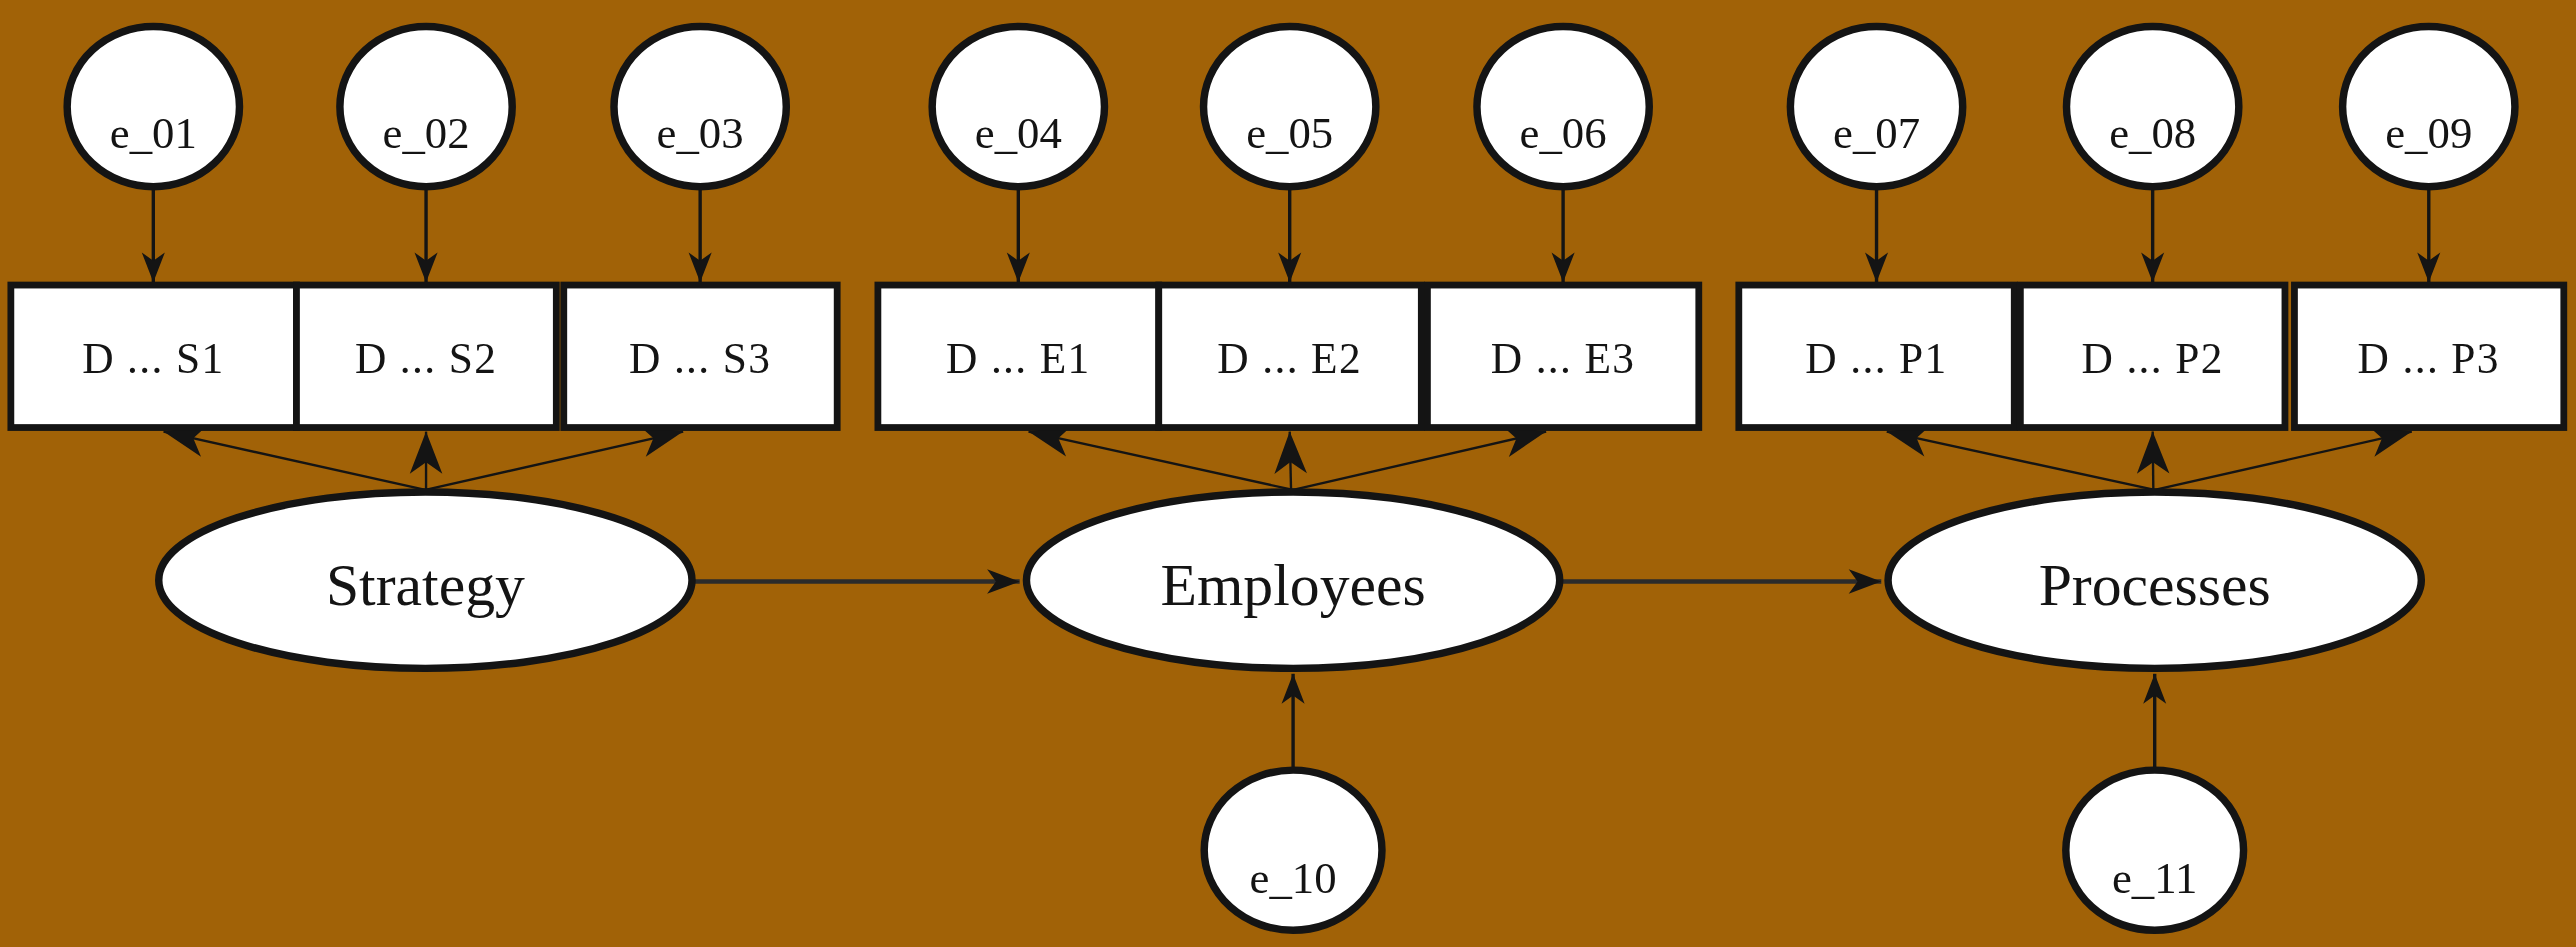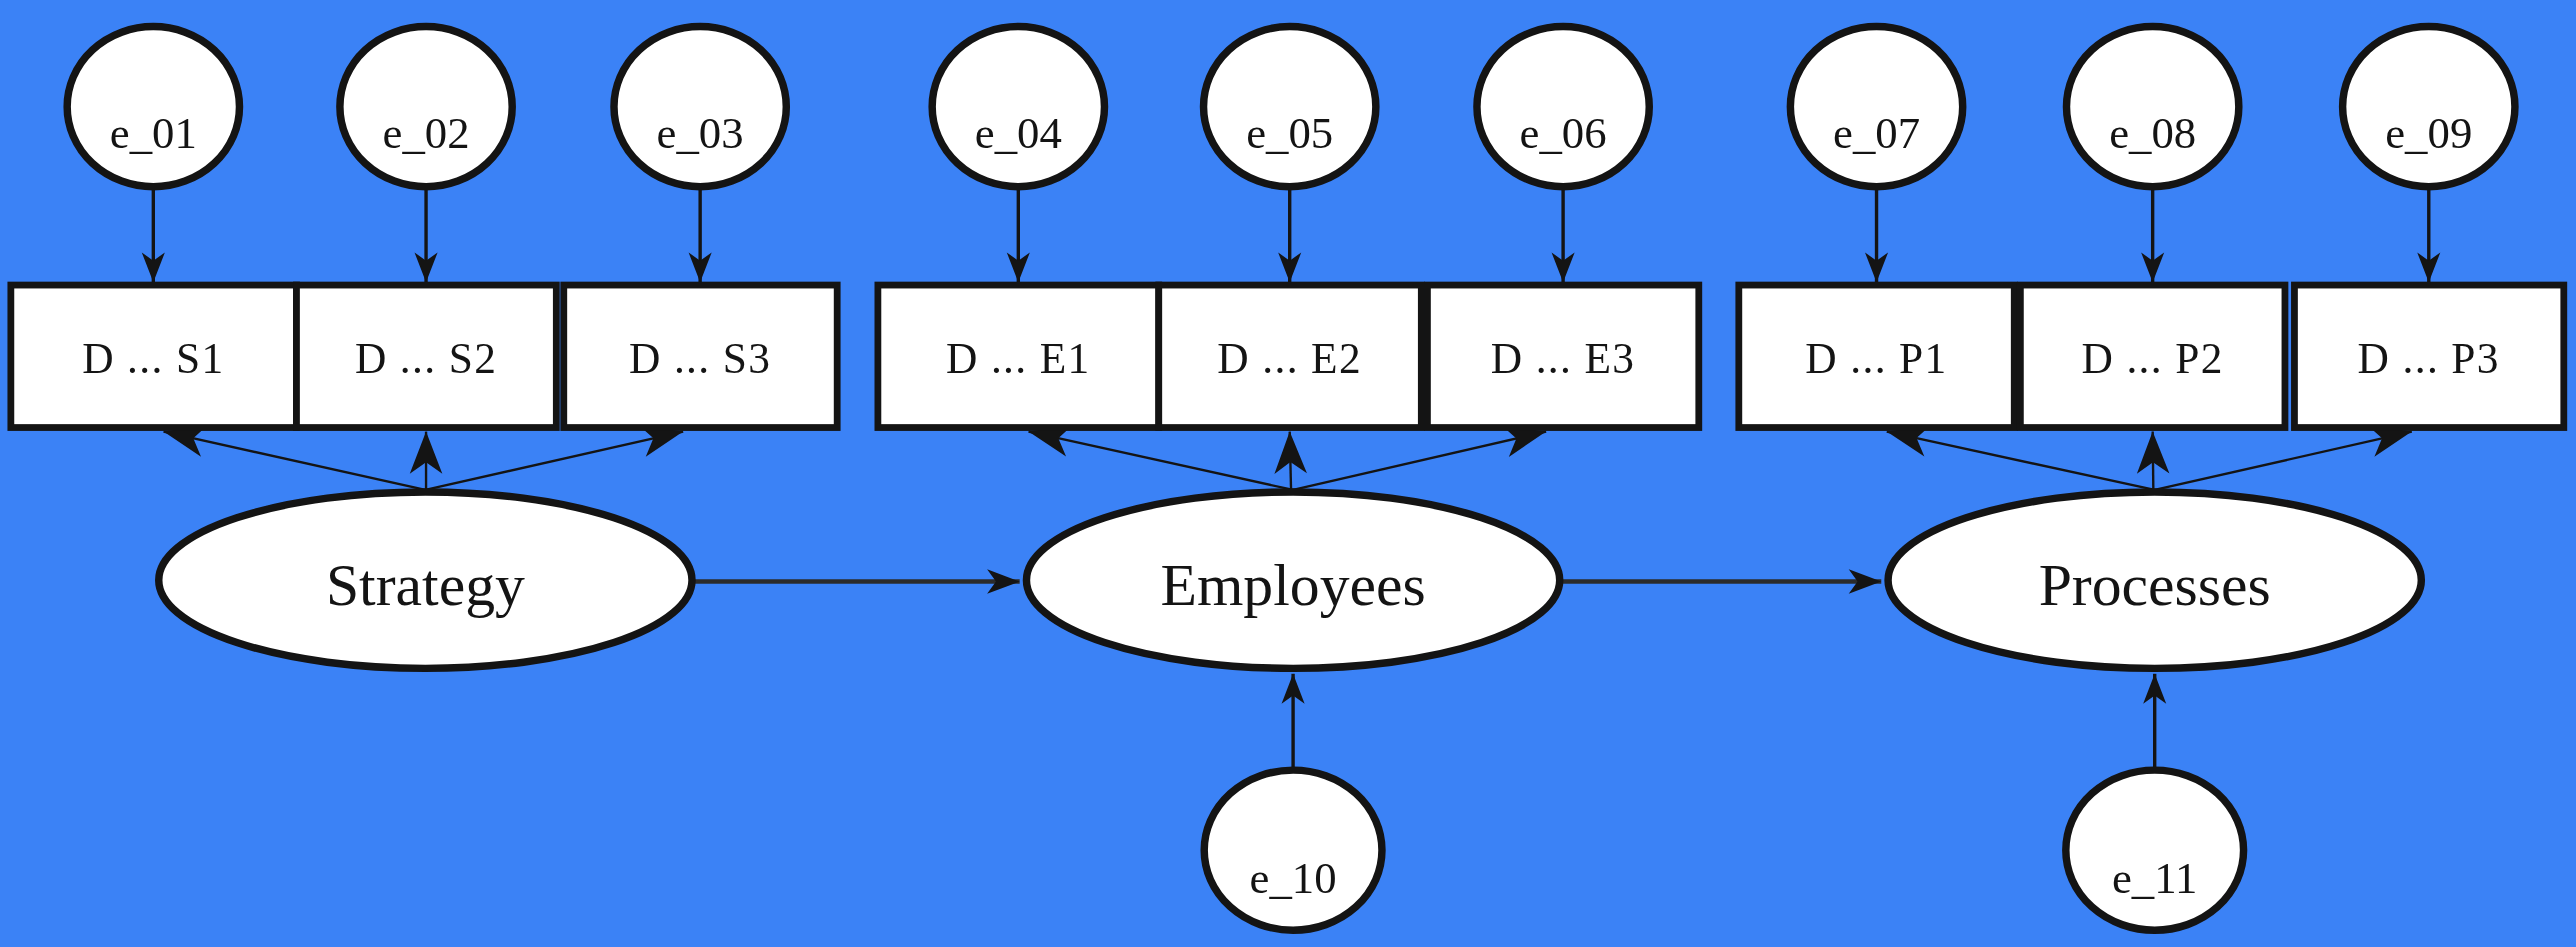--- a/index.html
+++ b/index.html
@@ -7,21 +7,21 @@
     padding: 0;
     background: #ffffff;
     width: 2576px;
     height: 948px;
     overflow: hidden;
   }
   .diagram-wrap {
     position: relative;
     width: 2576px;
     height: 948px;
-    background: #3b82f6;
+    background: #a16207;
   }
   svg {
     display: block;
   }
   .node-shape {
     fill: #ffffff;
     stroke: #141414;
   }
   .node-label {
     fill: #141414;

